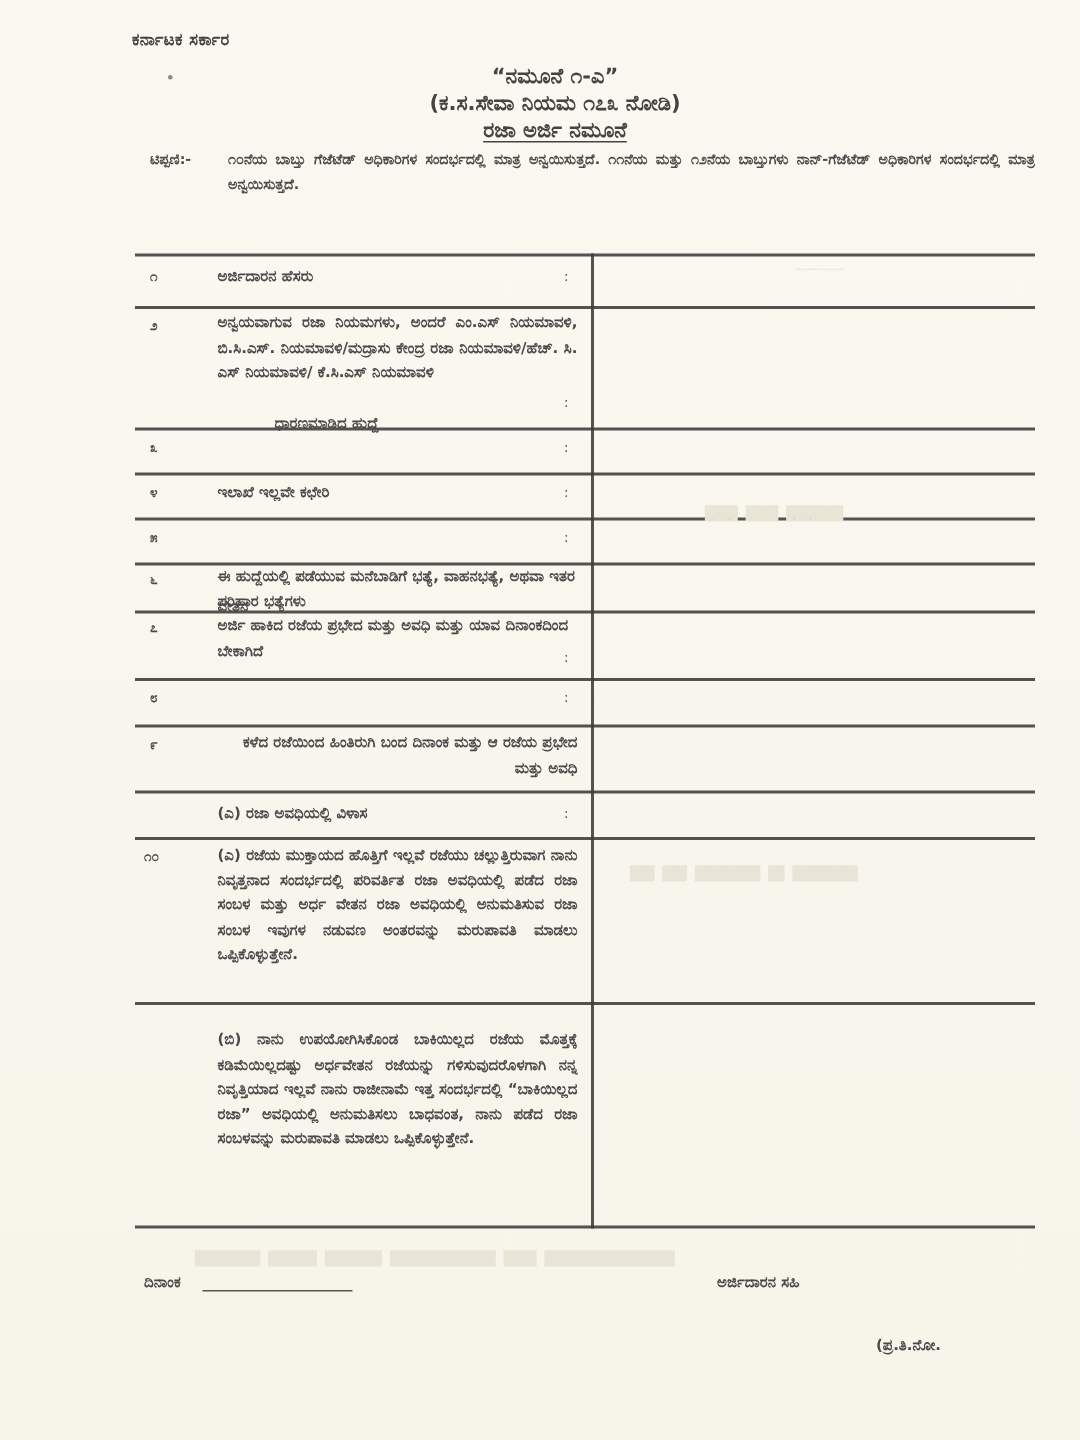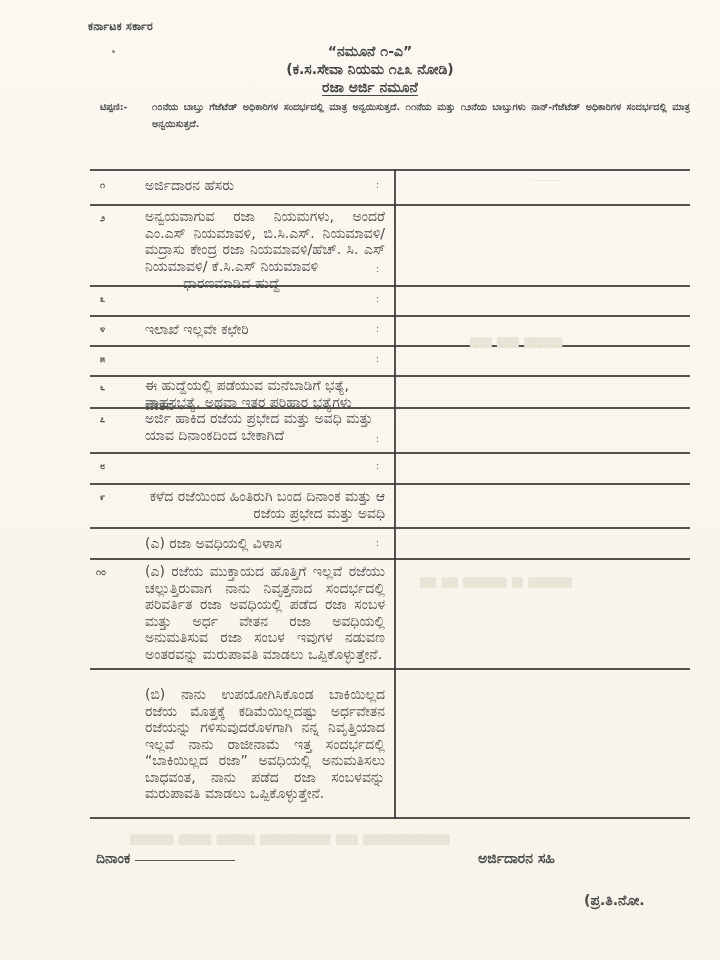--- a/index.html
+++ b/index.html
@@ -84,43 +84,43 @@
     position: absolute;
     left: 100px;
     font-size: 9px;
     font-weight: bold;
     color: #4a4a4a;
   }
   .row-text {
     position: absolute;
     left: 145px;
     width: 240px;
-    font-size: 14px;
-    font-weight: normal;
+    font-size: 10px;
+    font-weight: bold;
     color: #4a4a4a;
     line-height: 16.5px;
   }
   .row-text.sub {
     left: 145px;
     width: 240px;
   }
   .colon {
     position: absolute;
     left: 376px;
     font-size: 9px;
     color: #555;
   }
   .answer-cell {
     position: absolute;
     left: 398px;
     width: 288px;
   }
   .justify { text-align: justify; }
   .footer-text {
-    font-size: 14px;
+    font-size: 10px;
     font-weight: bold;
     color: #4a4a4a;
   }
   .date-line {
     position: absolute;
     left: 135px; top: 860px;
     width: 100px; height: 1px;
     background: #555;
   }
   .ghost {

